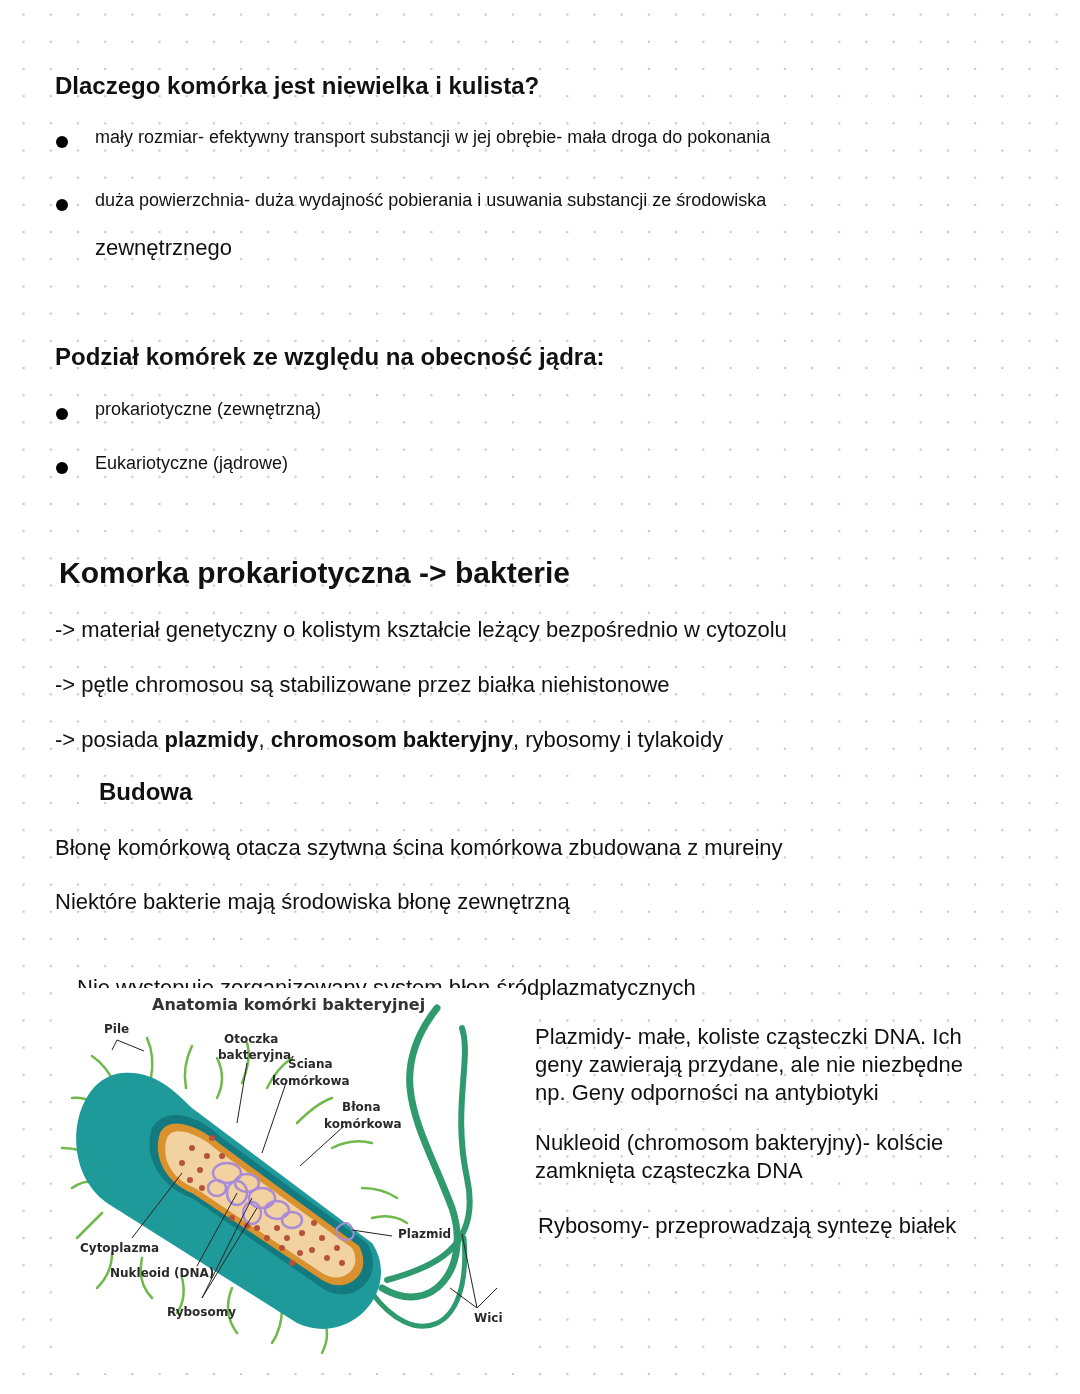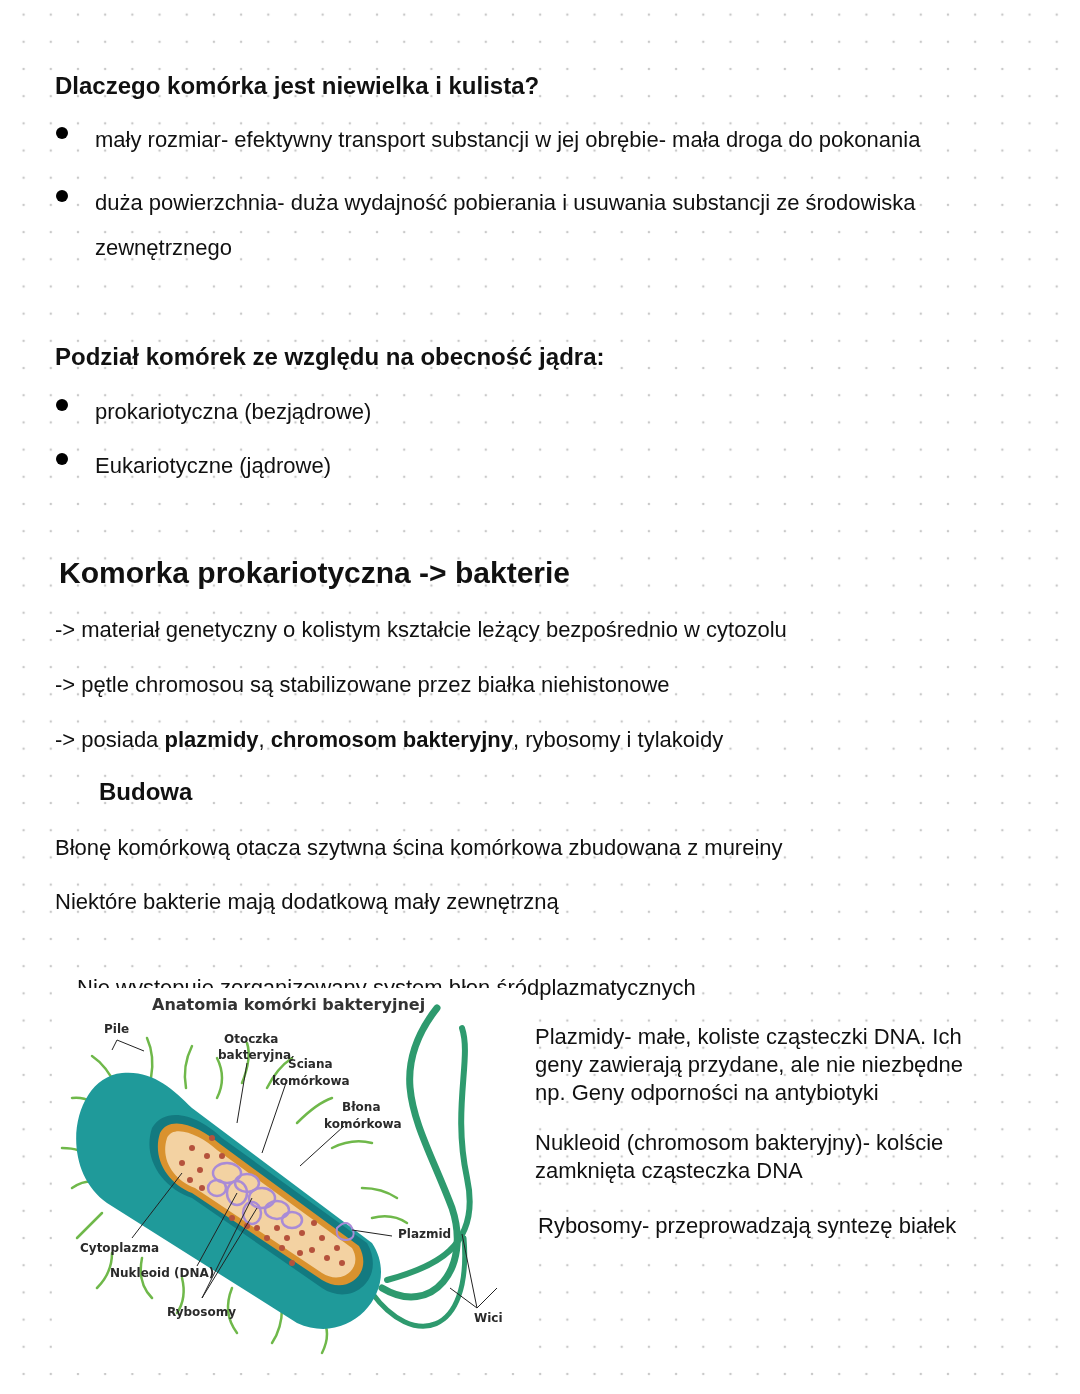--- a/index.html
+++ b/index.html
@@ -12,21 +12,21 @@
       background-image: radial-gradient(circle, #c9c9c9 1.1px, transparent 1.6px);
       background-size: 27.2px 27.2px;
       background-position: 10px 1px;
       font-family: "Liberation Sans", "DejaVu Sans", sans-serif;
       color: #111;
     }
     .abs { position: absolute; }
     .h2 { font-weight: bold; font-size: 24px; left: 55px; text-align: right; }
     .h1 { font-weight: bold; font-size: 30px; left: 59px; }
     .p { font-size: 22px; left: 55px; white-space: nowrap; }
-    .bullet-row { position: absolute; left: 55px; font-size: 22px; white-space: nowrap; display: flex; align-items: flex-start; }
+    .bullet-row { position: absolute; left: 55px; font-size: 18px; white-space: nowrap; display: flex; align-items: flex-end; }
     .bullet-dot { width: 12px; height: 12px; border-radius: 50%; background: #000; display: inline-block; margin-left: 1px; margin-right: 27px; }
     .right-col { left: 535px; font-size: 22px; line-height: 28px; width: 470px; margin-top: 32px; }
     .right-col p { margin: 0; }
     .diagram { left: 52px; top: 988px; width: 470px; height: 385px; }
     .diag-label { font-family: "DejaVu Sans", sans-serif; font-weight: bold; font-size: 12px; fill: #2a2a2a; }
     .diag-title { font-family: "DejaVu Sans", sans-serif; font-weight: bold; font-size: 16px; fill: #333; }
   </style>
 </head>
 <body>
 
@@ -38,37 +38,37 @@
 </div>
 <div class="bullet-row" style="top:190px;">
   <span class="bullet-dot"></span>
   <span>duża powierzchnia- duża wydajność pobierania i usuwania substancji ze środowiska</span>
 </div>
 <div class="abs p" style="top:235px; left:95px;">zewnętrznego</div>
 
 <div class="abs h2" style="top:343px;">Podział komórek ze względu na obecność jądra:</div>
 <div class="bullet-row" style="top:399px;">
   <span class="bullet-dot"></span>
-  <span>prokariotyczna (bezjądrowe)</span>
+  <span>prokariotyczne (zewnętrzną)</span>
 </div>
 <div class="bullet-row" style="top:453px;">
   <span class="bullet-dot"></span>
   <span>Eukariotyczne (jądrowe)</span>
 </div>
 
 <div class="abs h1" style="top:556px;">Komorka prokariotyczna -&gt; bakterie</div>
 <div class="abs p" style="top:617px;">-&gt; materiał genetyczny o kolistym kształcie leżący bezpośrednio w cytozolu</div>
 <div class="abs p" style="top:672px;">-&gt; pętle chromosou są stabilizowane przez białka niehistonowe</div>
 <div class="abs p" style="top:727px;">
   <span>-&gt; posiada </span><b>plazmidy</b><span>, </span><b>chromosom bakteryjny</b><span>, rybosomy i tylakoidy</span>
 </div>
 
 <div class="abs h2" style="top:778px;margin-left:44px;">Budowa</div>
 <div class="abs p" style="top:835px;">Błonę komórkową otacza szytwna ścina komórkowa zbudowana z mureiny</div>
-<div class="abs p" style="top:889px;">Niektóre bakterie mają dodatkową mały zewnętrzną</div>
+<div class="abs p" style="top:889px;">Niektóre bakterie mają środowiska błonę zewnętrzną</div>
 <div class="abs p" style="top:975px;margin-left:22px;">Nie występuje zorganizowany system błon śródplazmatycznych</div>
 
 <div class="abs right-col" style="top:991px;">
   <p>Plazmidy- małe, koliste cząsteczki DNA. Ich</p>
   <p>geny zawierają przydane, ale nie niezbędne</p>
   <p>np. Geny odporności na antybiotyki</p>
 </div>
 <div class="abs right-col" style="top:1097px;">
   <p>Nukleoid (chromosom bakteryjny)- kolście</p>
   <p>zamknięta cząsteczka DNA</p>

